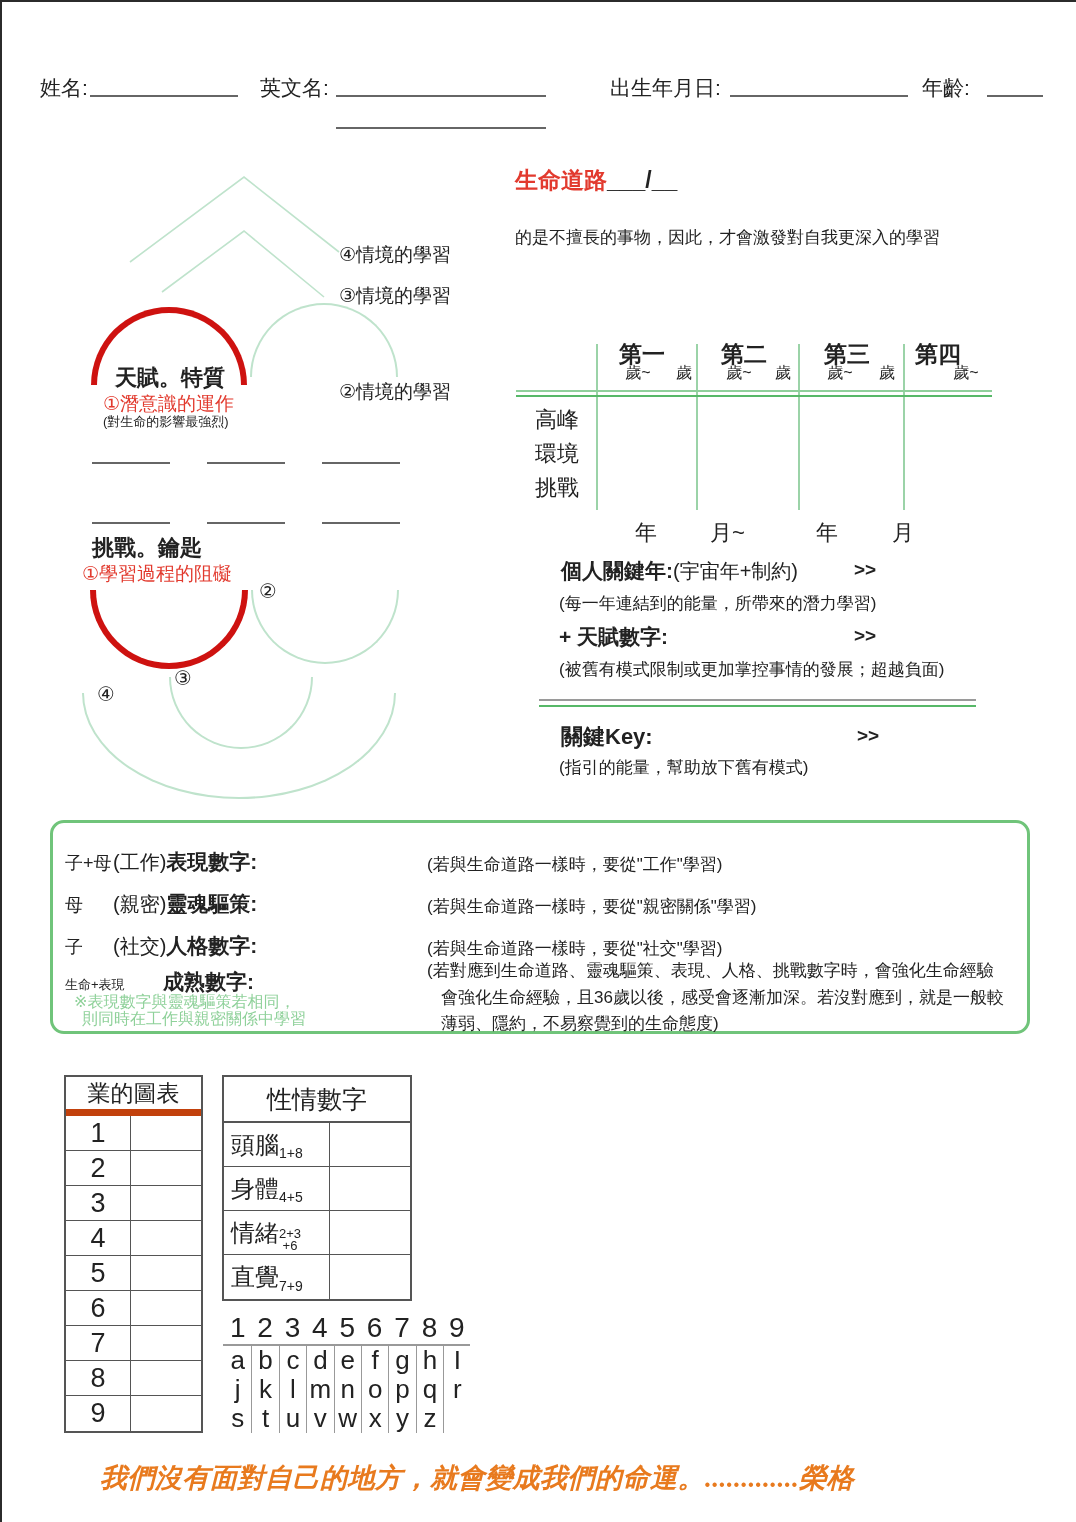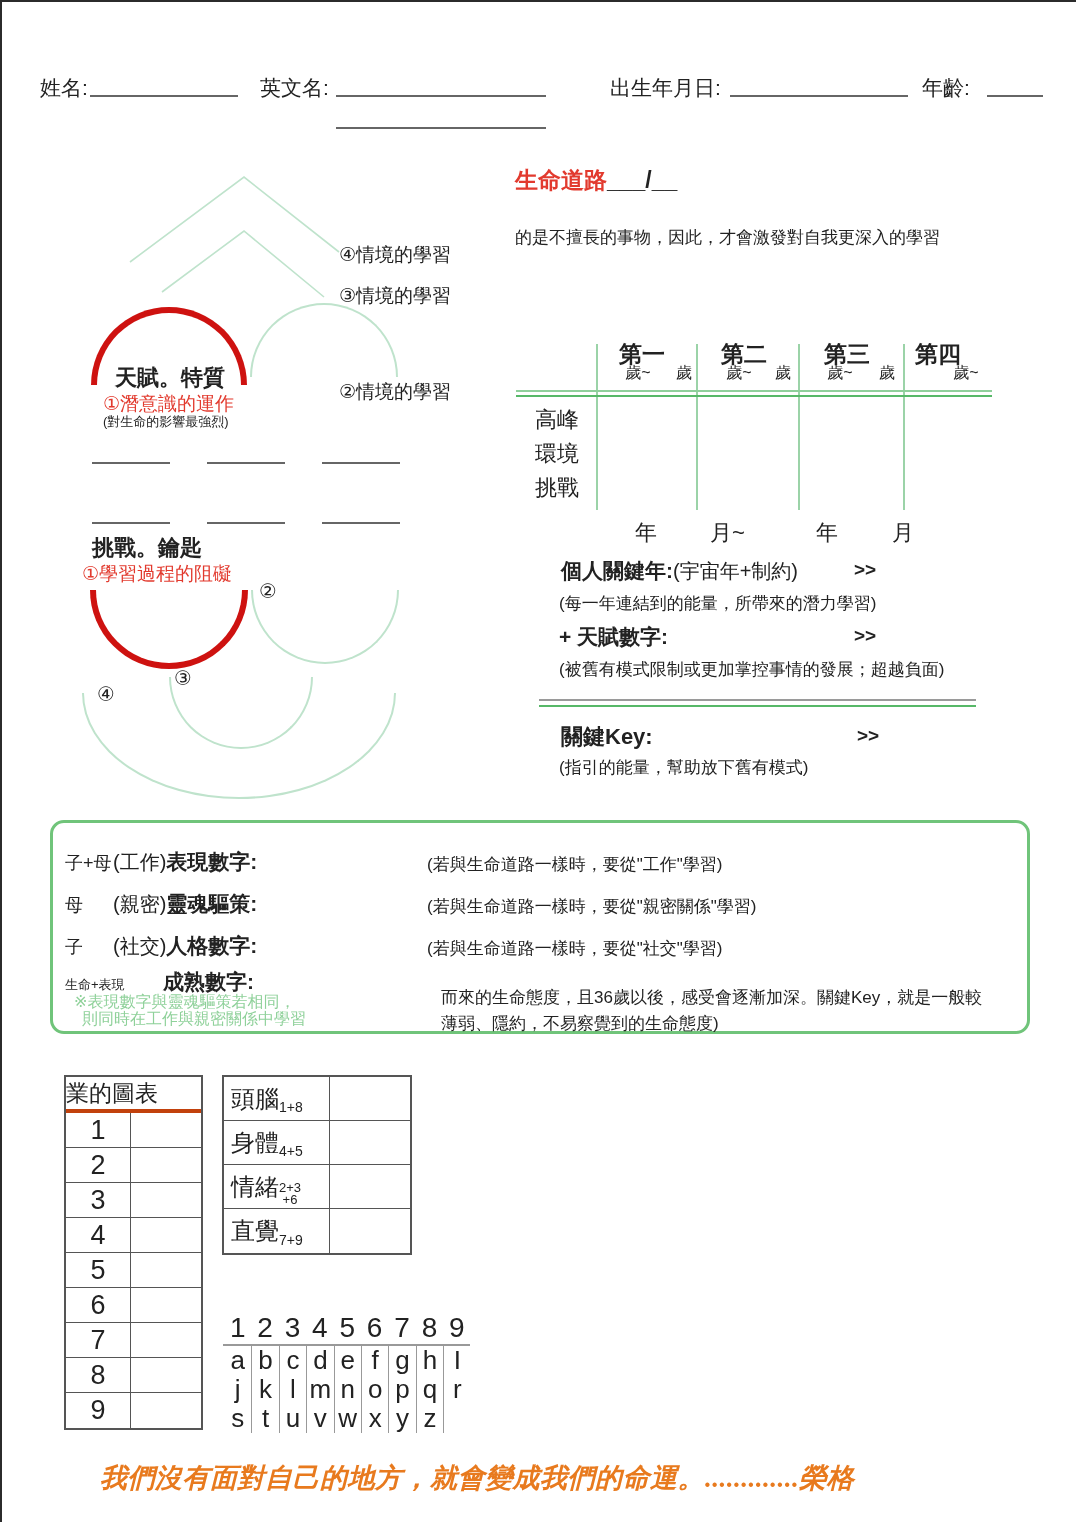--- a/index.html
+++ b/index.html
@@ -33,21 +33,21 @@
   .hline-gray { height:2px; background:#9a9a9a; }
   
   .greenbox { width:980px; height:214px; border:3px solid #70c47a; border-radius:14px; box-sizing:border-box; }
   .pfx { display:inline-block; width:48px; font-size:18px; }
   .pfx-wide { display:inline-block; width:98px; font-size:13px;margin-top:12px; }
   .paren { font-size:20px; }
   .bname { font-size:21px; font-weight:bold; }
   .note-green { color:#8fd19a; font-size:16px; line-height:17px; }
   
   .ktable { border:2px solid #555; border-collapse:collapse; }
-  .ktable .hd { border-bottom:4px solid #c2410c; text-align:left; font-size:23px; line-height:32px; height:32px; }
+  .ktable .hd { border-bottom:7px solid #c2410c; text-align:center; font-size:23px; line-height:32px; height:32px; }
   .krow { display:flex; height:35px; box-sizing:border-box; border-bottom:1.5px solid #555; }
   .krow:last-child { border-bottom:none; }
   .kc1 { width:64px; border-right:1.5px solid #555; text-align:center; font-size:27px; line-height:34px; }
   .kc2 { width:67px; }
   
   .ttable { border:2px solid #555; }
   .ttable .hd { border-bottom:2px solid #555; text-align:center; font-size:25px; line-height:44px; height:44px; }
   .trow { display:flex; height:44px; box-sizing:border-box; border-bottom:1.5px solid #555; }
   .trow:last-child { border-bottom:none; }
   .tc1 { width:98px; border-right:1.5px solid #555; padding-left:7px; display:flex; align-items:center; }
@@ -172,21 +172,22 @@
   <div class="abs fs17" style="left:425px;top:893px">(若與生命道路一樣時，要從"親密關係"學習)</div>
 
   <div class="abs" style="left:63px;top:930px">
     <span class="pfx">子</span><span class="paren">(社交)</span><span class="bname">人格數字:</span>
   </div>
   <div class="abs fs17" style="left:425px;top:935px">(若與生命道路一樣時，要從"社交"學習)</div>
 
   <div class="abs" style="left:63px;top:962px">
     <span class="pfx-wide">生命+表現</span><span class="bname">成熟數字:</span>
   </div>
-  <div class="abs fs17" style="left:439px;top:984px">而來的生命態度，且36歲以後，感受會逐漸加深。關鍵Key，就是一般較</div>
+  <div class="abs fs17" style="left:425px;top:957px">(若對應到生命道路、靈魂驅策、表現、人格、挑戰數字時，會強化生命經驗</div>
+  <div class="abs fs17" style="left:439px;top:984px">會強化生命經驗，且36歲以後，感受會逐漸加深。若沒對應到，就是一般較</div>
   <div class="abs fs17" style="left:439px;top:1010px">薄弱、隱約，不易察覺到的生命態度)</div>
 
   <div class="abs note-green" style="left:72px;top:991px">※表現數字與靈魂驅策若相同，</div>
   <div class="abs note-green" style="left:80px;top:1008px">則同時在工作與親密關係中學習</div>
 
   <div class="abs ktable" style="left:62px;top:1073px;width:135px">
     <div class="hd">業的圖表</div>
     <div class="krow">
         <div class="kc1">1</div>
         <div class="kc2"></div>
@@ -219,20 +220,21 @@
         <div class="kc1">8</div>
         <div class="kc2"></div>
       </div>
     <div class="krow">
         <div class="kc1">9</div>
         <div class="kc2"></div>
       </div>
   </div>
 
   <div class="abs ttable" style="left:220px;top:1073px;width:186px">
+    <div class="hd">性情數字</div>
     <div class="trow">
       <div class="tc1">
           <span class="lbl">頭腦</span>
           <span class="sub">1+8</span>
         </div>
       <div class="tc2"></div>
     </div>
     <div class="trow">
       <div class="tc1">
           <span class="lbl">身體</span>

